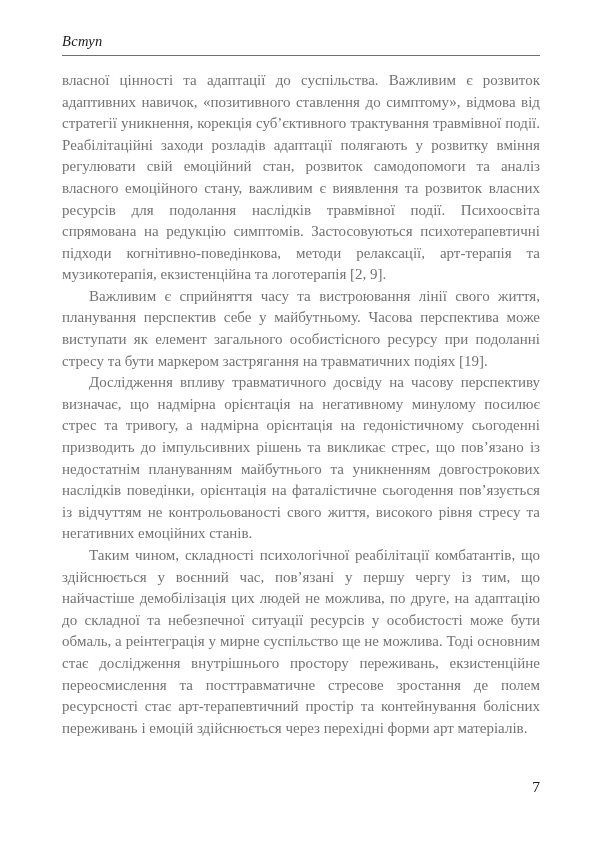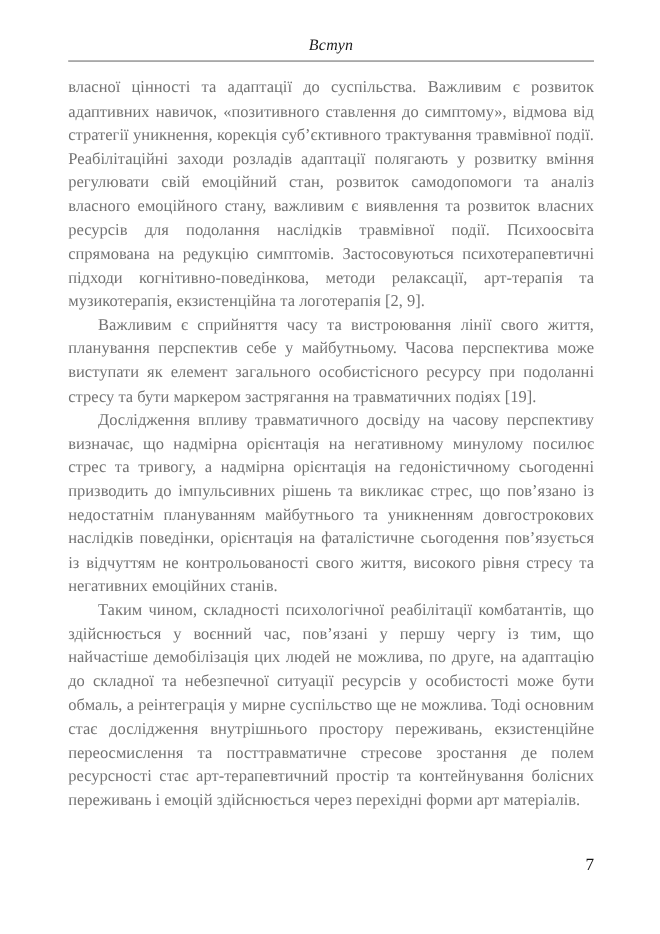--- a/index.html
+++ b/index.html
@@ -22,21 +22,20 @@
     overflow: hidden;
   }
   .content {
     position: absolute;
     left: 62px;
     top: 0;
     width: 478px;
   }
   .running-head {
     margin-top: 34px;
-    text-align: center;
     font-style: italic;
     font-size: 14.5px;
     letter-spacing: 0.3px;
     color: #1a1a1a;
     line-height: 1.1;
   }
   .head-rule {
     margin-top: 5px;
     height: 1px;
     background: #6f6f6f;

